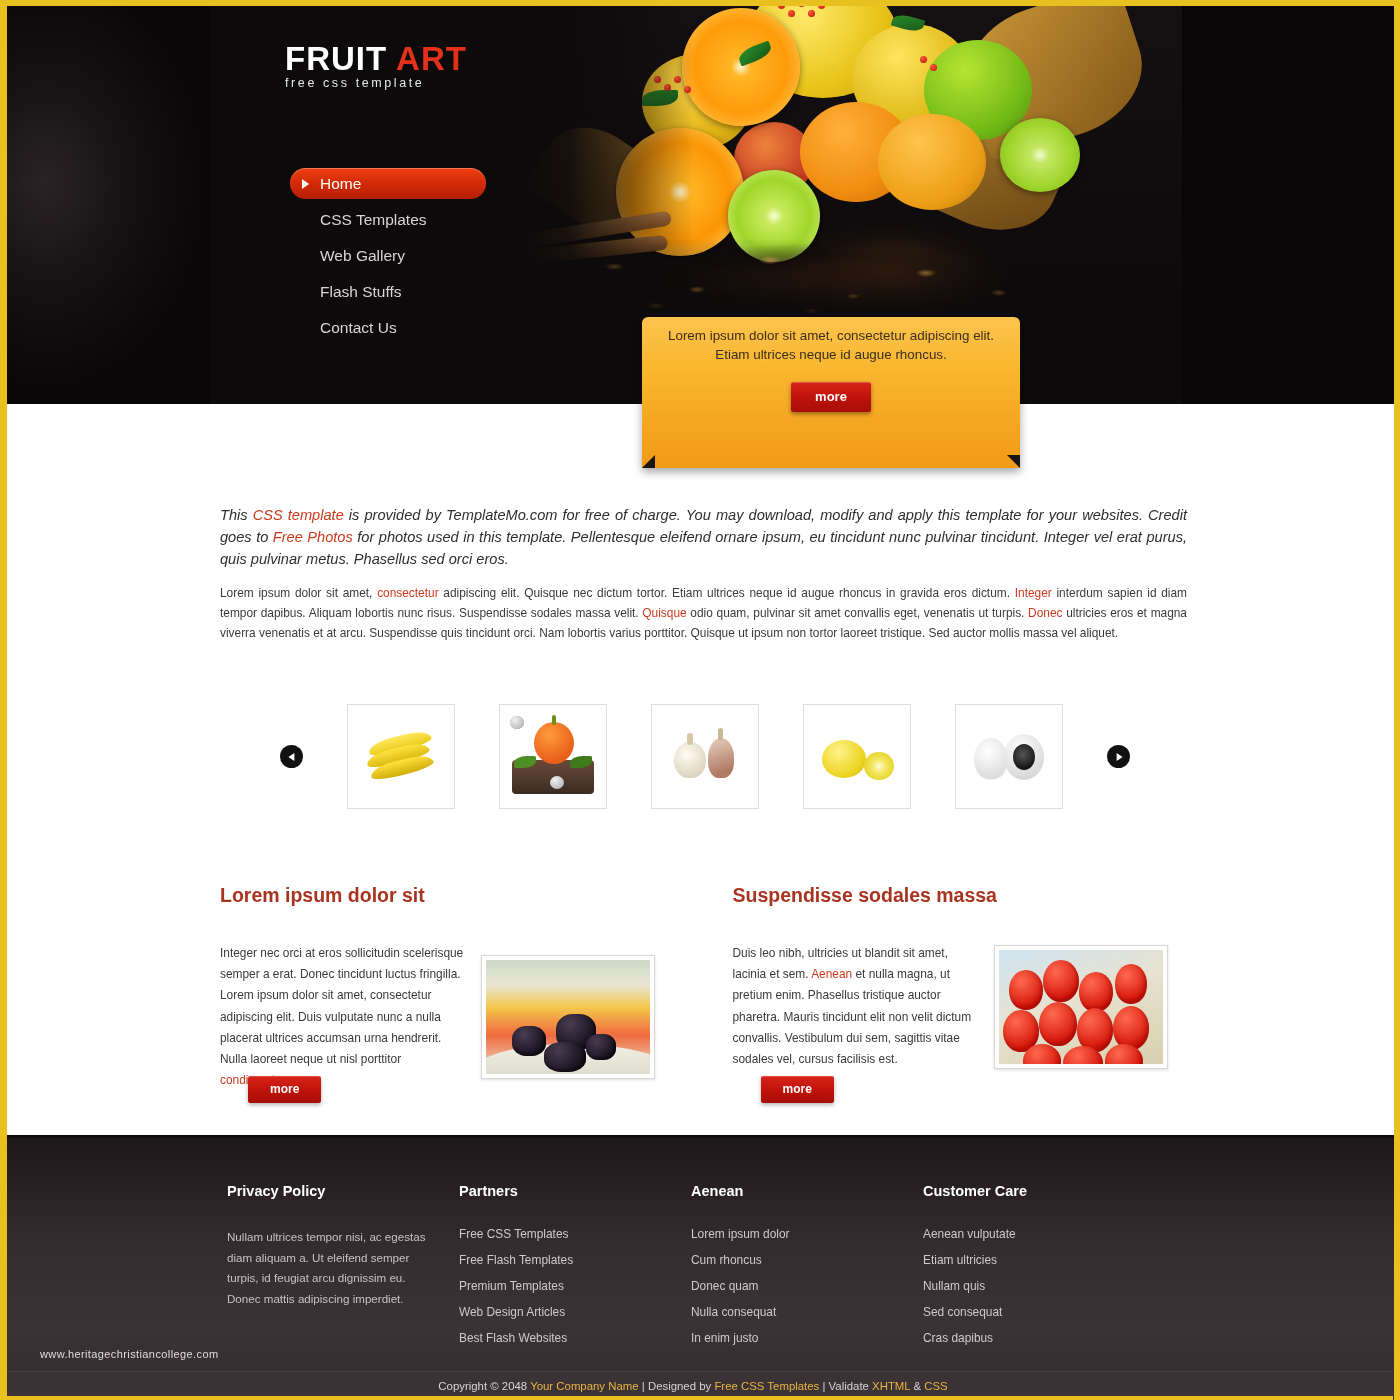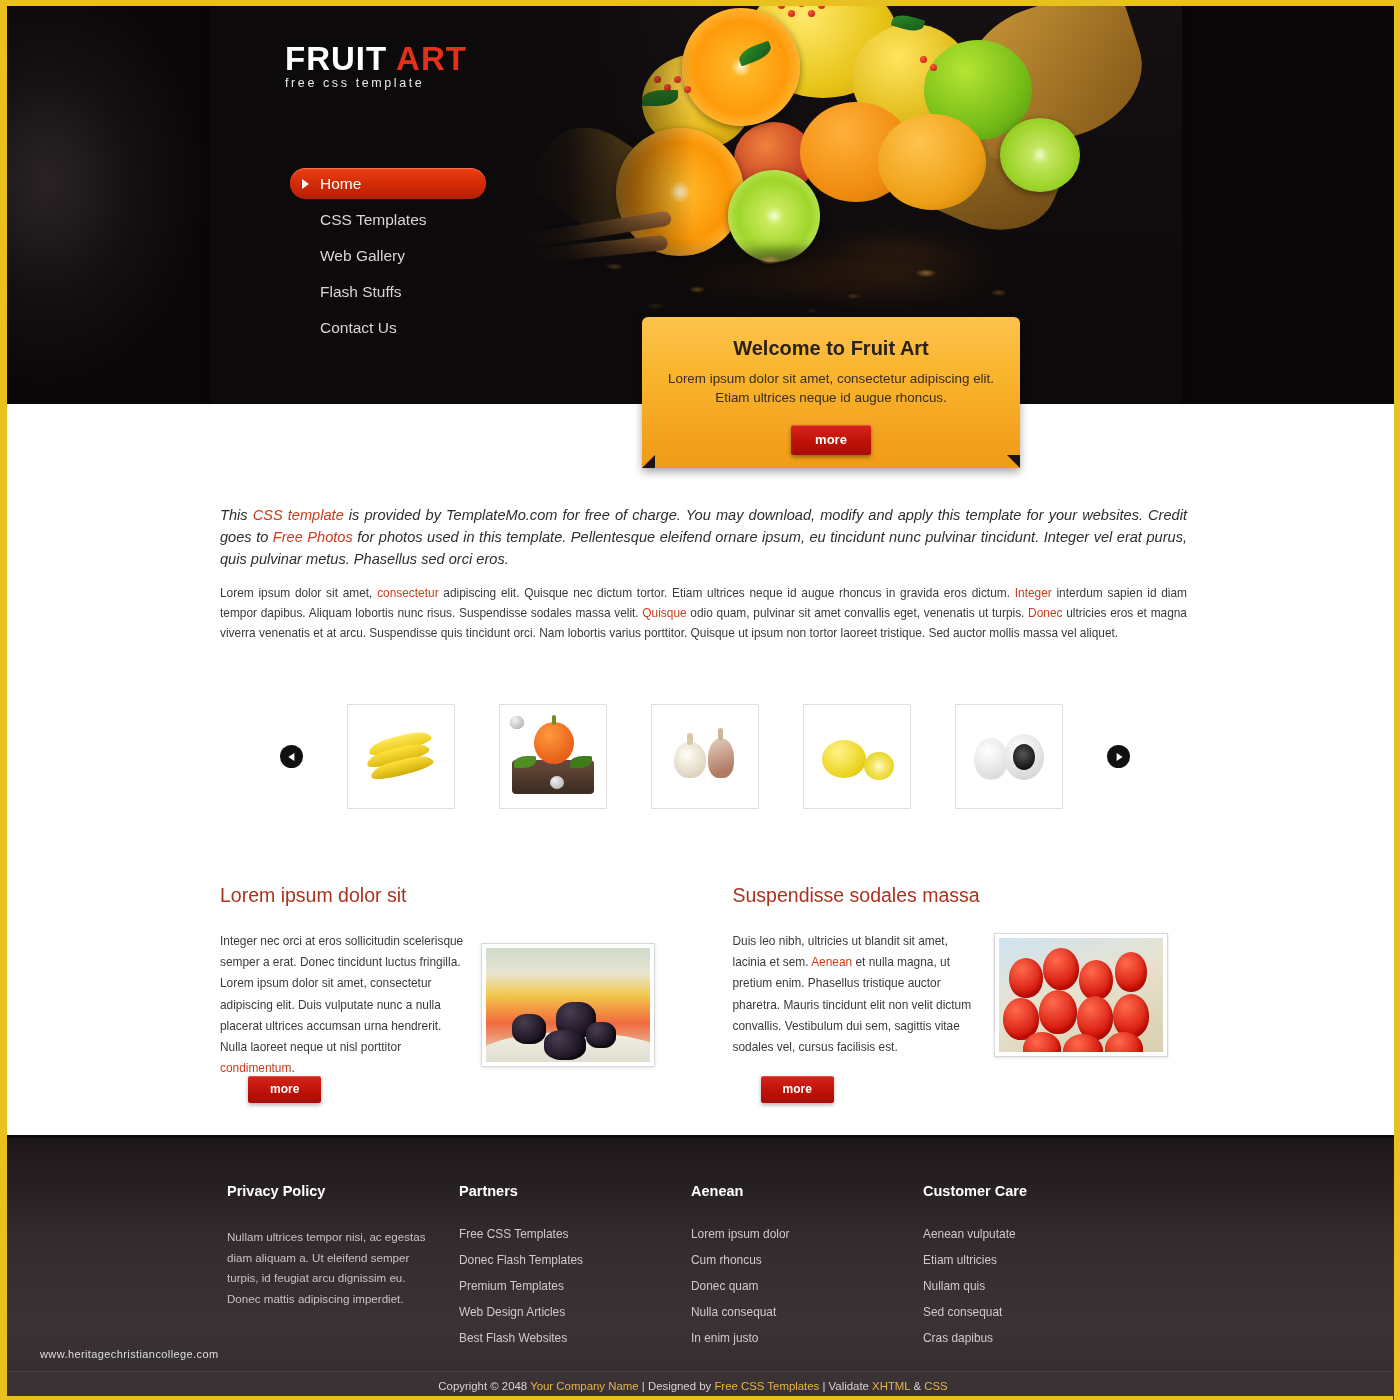--- a/index.html
+++ b/index.html
@@ -411,23 +411,23 @@
     position: absolute;
     left: 0;
     top: 380px;
     width: 967px;
     display: flex;
     gap: 58px;
   }
   .col { width: 455px; position: relative; }
   .col-title {
     font-size: 19.5px;
-    font-weight: normal;
+    font-weight: bold;
     color: #a8341f;
-    margin-bottom: 24px;
+    margin-bottom: 36px;
   }
   .col-body { display: flex; gap: 16px; align-items: center; }
   .col-text {
     width: 245px;
     font-size: 11.9px;
     line-height: 1.78;
     color: #3a3a3a;
   }
   .col-img {
     width: 174px; height: 124px;
@@ -632,21 +632,20 @@
           <span>Flash Stuffs</span>
         </div>
         <div class="nav-item">
           <span>Contact Us</span>
         </div>
       </nav>
     </div>
   </div>
 
   <div class="welcome">
-    <div class="welcome-title">Welcome to Fruit Art</div>
     <div class="welcome-text">
       <span>Lorem ipsum dolor sit amet, consectetur adipiscing elit.</span>
       <span>Etiam ultrices neque id augue rhoncus.</span>
     </div>
     <span class="btn-more">more</span>
     <span class="notch-l"></span>
     <span class="notch-r"></span>
   </div>
 
   <div class="content">
@@ -754,21 +753,21 @@
     <div class="footer-cols">
 
       <div class="f-col">
         <div class="f-title">Privacy Policy</div>
         <div class="f-text">Nullam ultrices tempor nisi, ac egestas diam aliquam a. Ut eleifend semper turpis, id feugiat arcu dignissim eu. Donec mattis adipiscing imperdiet.</div>
       </div>
 
       <div class="f-col">
         <div class="f-title">Partners</div>
         <a class="f-link" href="#">Free CSS Templates</a>
-        <a class="f-link" href="#">Donec Flash Templates</a>
+        <a class="f-link" href="#">Free Flash Templates</a>
         <a class="f-link" href="#">Premium Templates</a>
         <a class="f-link" href="#">Web Design Articles</a>
         <a class="f-link" href="#">Best Flash Websites</a>
       </div>
 
       <div class="f-col">
         <div class="f-title">Aenean</div>
         <a class="f-link" href="#">Lorem ipsum dolor</a>
         <a class="f-link" href="#">Cum rhoncus</a>
         <a class="f-link" href="#">Donec quam</a>

